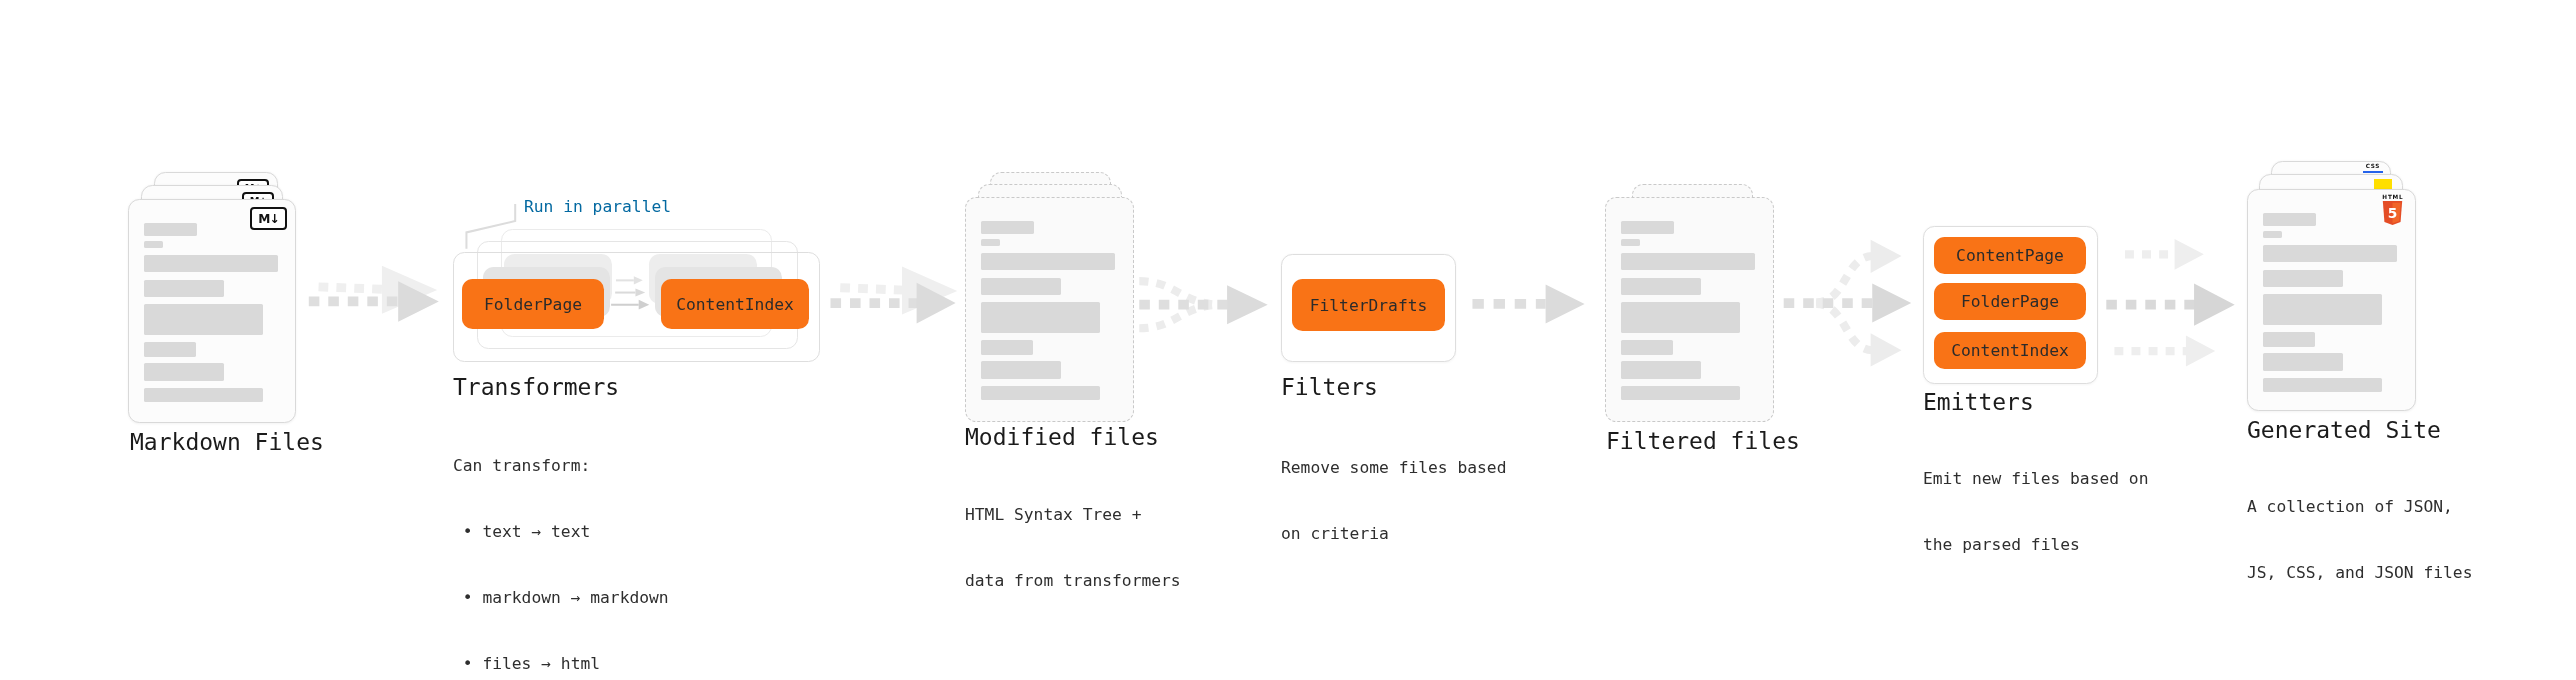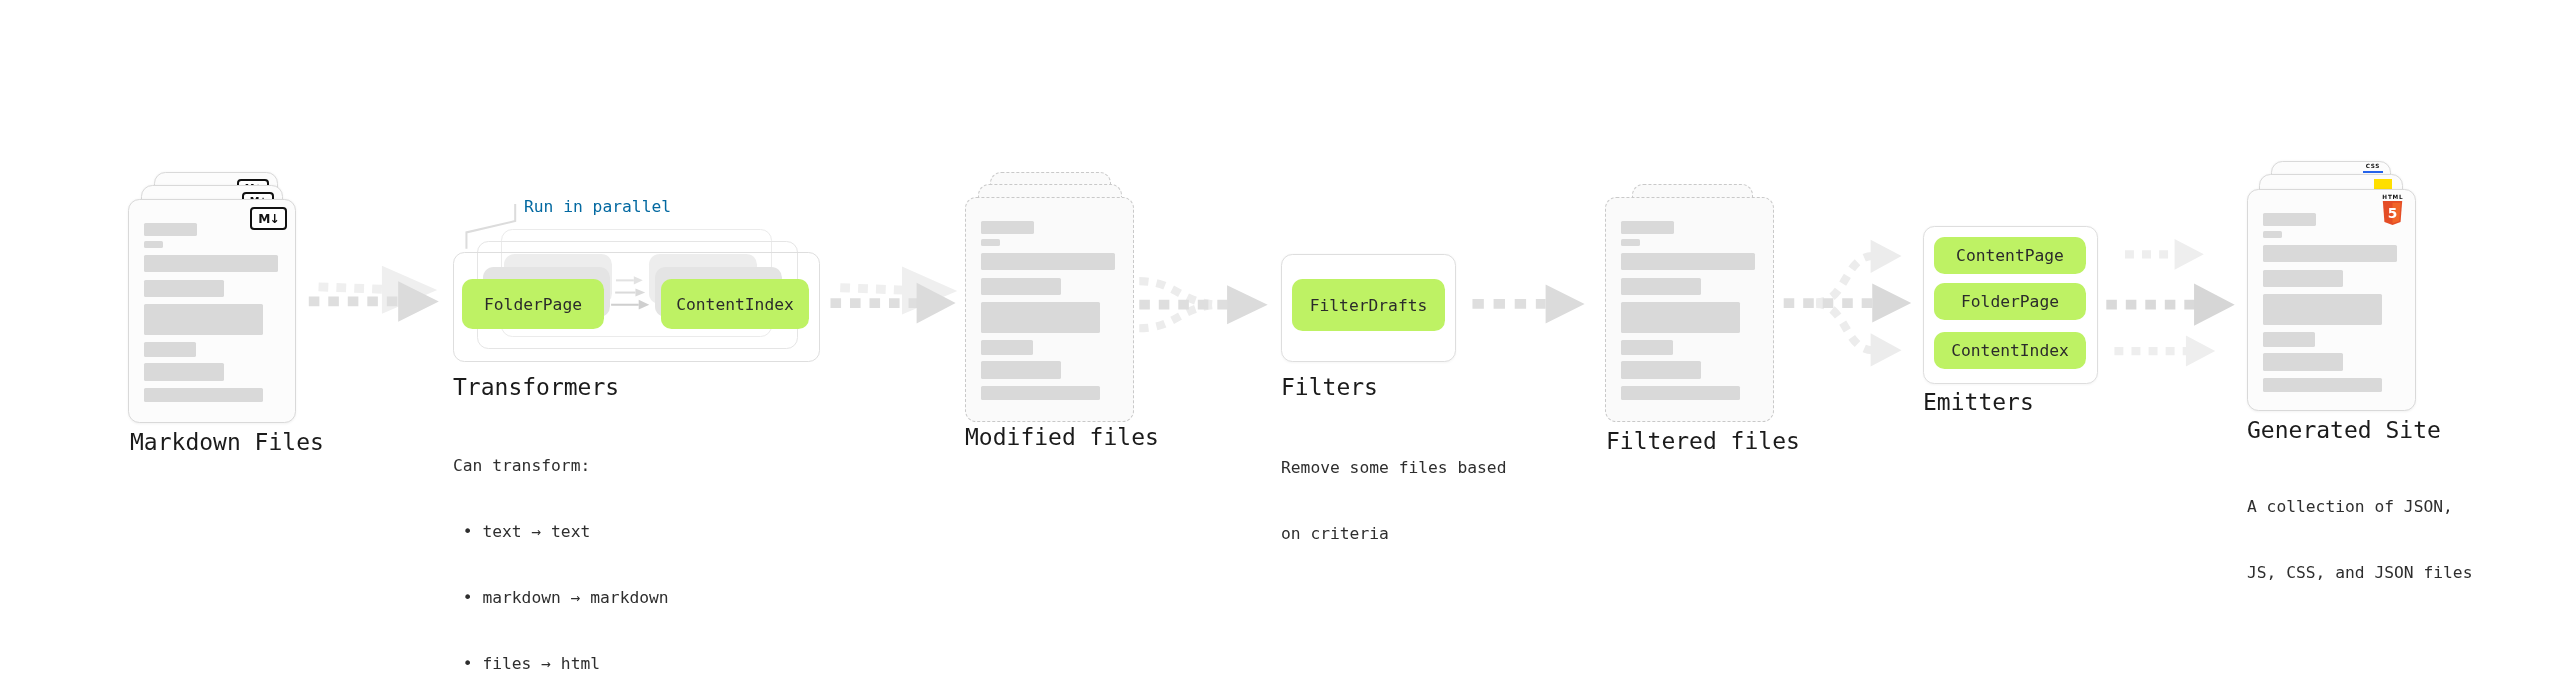--- a/index.html
+++ b/index.html
@@ -24,21 +24,21 @@
   .md-badge{position:absolute;top:7.3px;right:8.1px;width:32.5px;height:18.7px;border:2.4px solid #111;border-radius:4.1px;
     display:flex;align-items:center;justify-content:center;background:#fff;color:#111;
     font-family:"DejaVu Sans", sans-serif;font-weight:bold;font-size:12.2px;letter-spacing:-0.8px;}
   .md-badge.sm{width:28px;height:15.4px;font-size:9.8px;border-width:2px;top:5.7px;}
   
   .frame{position:absolute;border:1.6px solid #dedede;border-radius:11.4px;background:transparent;}
   .frame.filled{background:#ffffff;box-shadow:0 0.8px 2.4px rgba(0,0,0,0.04);}
   .frame.l2{border-color:#e5e5e5;}
   .frame.l3{border-color:#ebebeb;}
   
-  .node{position:absolute;background:#bef264;border-radius:10.6px;display:flex;align-items:center;justify-content:center;
+  .node{position:absolute;background:#f97316;border-radius:10.6px;display:flex;align-items:center;justify-content:center;
     font-size:16.3px;color:#2b2b2b;white-space:pre;}
   .node.ghost2{background:#e4e4e4;}
   .node.ghost3{background:#ededed;}
   
   .title{position:absolute;font-size:23px;line-height:28px;color:#1b1b1b;white-space:pre;}
   .sub{position:absolute;font-size:16.3px;line-height:22px;color:#2e2e2e;white-space:pre;}
   .annotation{position:absolute;font-size:16.3px;color:#0369a1;white-space:pre;}
   
   .html5-logo{position:absolute;top:4.1px;right:10.6px;width:23px;text-align:center;}
   .html5-logo .h5-label{display:block;font-family:"DejaVu Sans", sans-serif;font-weight:bold;font-size:5.7px;letter-spacing:0.8px;color:#111;line-height:6.5px;}
@@ -158,20 +158,24 @@
       <i class="bar"></i>
         <i class="bar"></i>
         <i class="bar"></i>
         <i class="bar"></i>
         <i class="bar"></i>
         <i class="bar"></i>
         <i class="bar"></i>
         <i class="bar"></i>
     </div>
     <div class="title" style="left:965px;top:423px">Modified files</div>
+    <div class="sub" style="left:965px;top:460px">
+      <div>HTML Syntax Tree +</div>
+      <div>data from transformers</div>
+    </div>
   </div>
 
   <div class="group">
     <div class="frame filled" style="left:1281px;top:254px;width:173px;height:106px"></div>
     <div class="node" style="left:1292px;top:279px;width:153px;height:52px">FilterDrafts</div>
     <div class="title" style="left:1281px;top:373px">Filters</div>
     <div class="sub" style="left:1281px;top:413px">
       <div>Remove some files based</div>
       <div>on criteria</div>
     </div>
@@ -191,20 +195,24 @@
     </div>
     <div class="title" style="left:1606px;top:427px">Filtered files</div>
   </div>
 
   <div class="group">
     <div class="frame filled" style="left:1923px;top:226px;width:173px;height:156px"></div>
     <div class="node" style="left:1934px;top:237px;width:152px;height:37px">ContentPage</div>
     <div class="node" style="left:1934px;top:283px;width:152px;height:37px">FolderPage</div>
     <div class="node" style="left:1934px;top:332px;width:152px;height:37px">ContentIndex</div>
     <div class="title" style="left:1923px;top:388px">Emitters</div>
+    <div class="sub" style="left:1923px;top:424px">
+      <div>Emit new files based on</div>
+      <div>the parsed files</div>
+    </div>
   </div>
 
   <div class="group">
     <div class="card" style="left:2271px;top:161px;width:118px;height:89px">
       <span class="css-badge">
         <span>CSS</span>
         <span class="css-underline" style="background:#2563eb"></span>
       </span>
     </div>
     <div class="card" style="left:2259px;top:174px;width:142px;height:89px">

